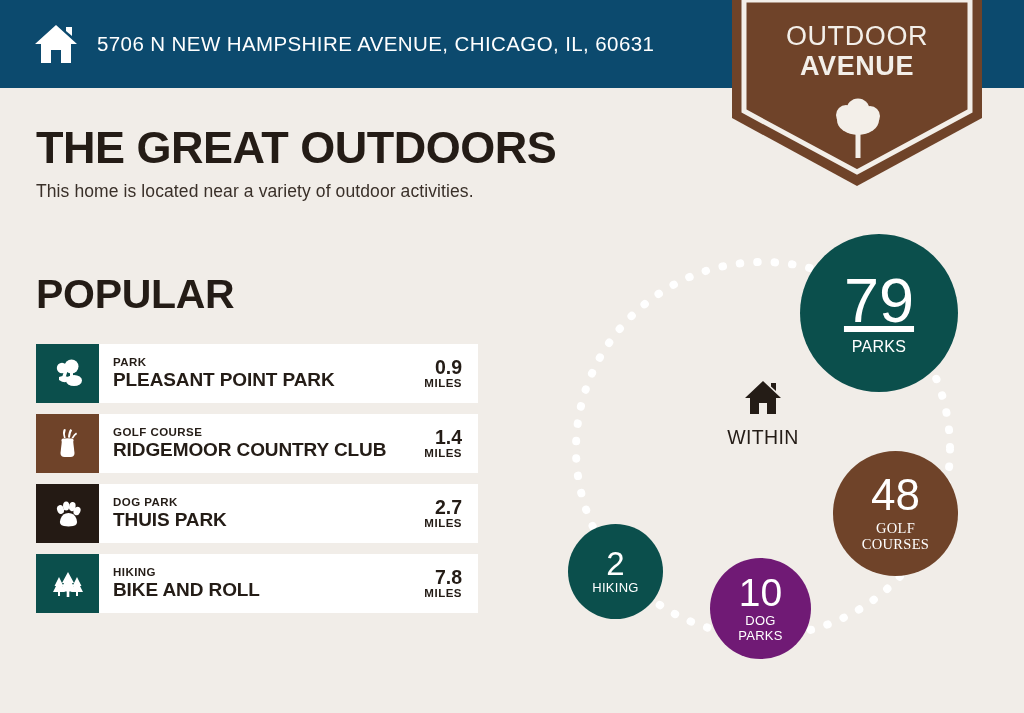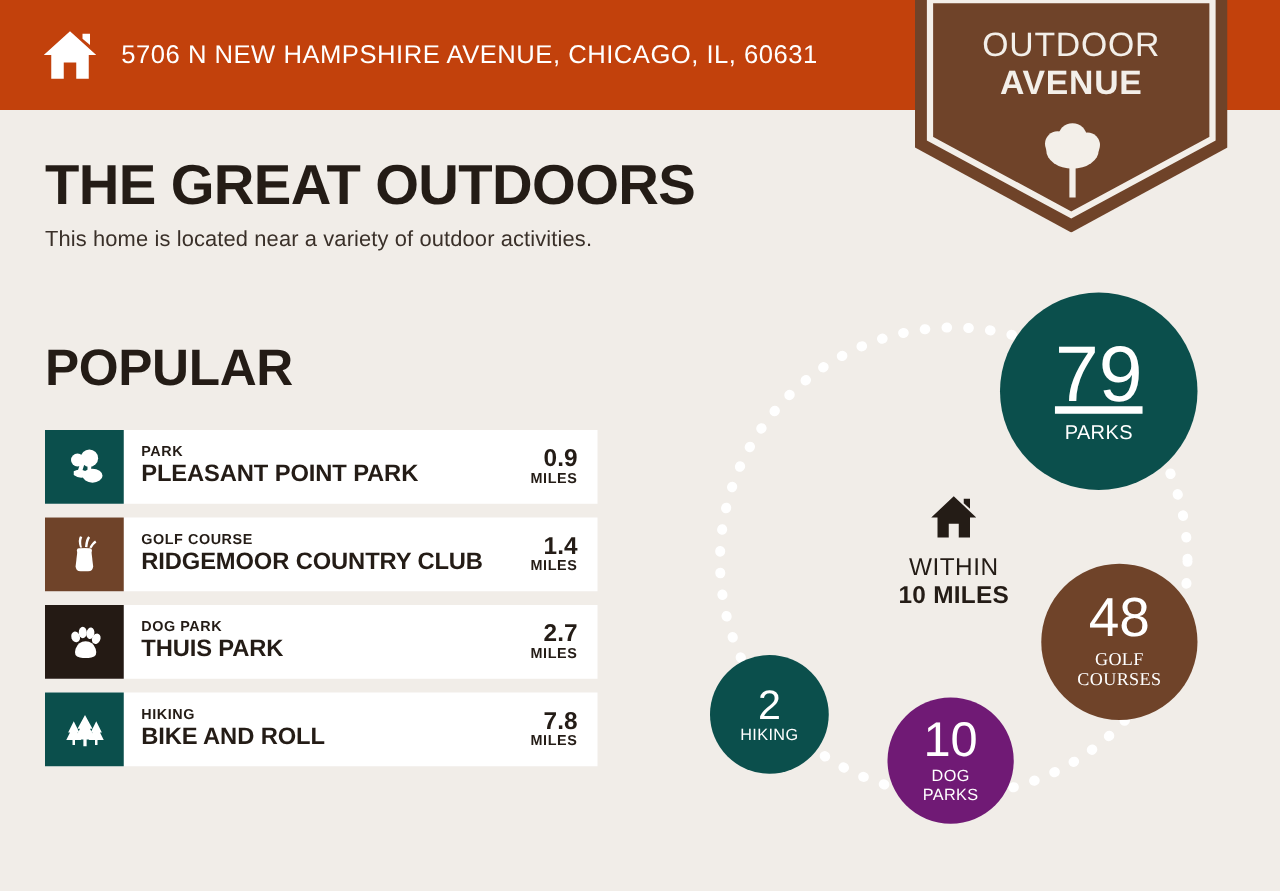--- a/index.html
+++ b/index.html
@@ -16,21 +16,21 @@
     color: #241c16;
   }
 
   
   .header-bar {
     position: absolute;
     left: 0;
     top: 0;
     width: 1024px;
     height: 88px;
-    background: #c2410c;
+    background: #0c4a6e;
     display: flex;
     align-items: center;
   }
   .header-home-icon {
     margin-left: 33px;
     width: 46px;
     height: 46px;
     display: block;
   }
   .header-address {
@@ -236,21 +236,21 @@
     width: 95px; height: 95px;
     background: #0b4f4c;
   }
   .bubble-hiking .bubble-value { font-size: 33px; }
   .bubble-hiking .bubble-label { font-size: 13px; margin-top: 1px; }
 
   
   .diagram-center {
     position: absolute;
     left: 140px;
-    top: 168px;
+    top: 152px;
     width: 190px;
     text-align: center;
   }
   .center-home-icon {
     width: 40px;
     height: 38px;
     display: inline-block;
   }
   .center-within {
     font-size: 19.5px;
@@ -444,16 +444,15 @@
   </div>
 
   <div class="diagram-center">
     <span class="center-home-icon">
       <svg viewBox="0 0 40 38" width="40" height="38" aria-hidden="true">
         <path d="M20 3 L38 20 L33 20 L33 36 L24 36 L24 25 L16 25 L16 36 L7 36 L7 20 L2 20 Z" fill="#241c16"></path>
         <path d="M28 5 L33 5 L33 13 L28 8.5 Z" fill="#241c16"></path>
       </svg>
     </span>
     <div class="center-within">WITHIN</div>
-    <div class="center-miles">10 MILES</div>
   </div>
 
 </div>
 
 </body></html>

